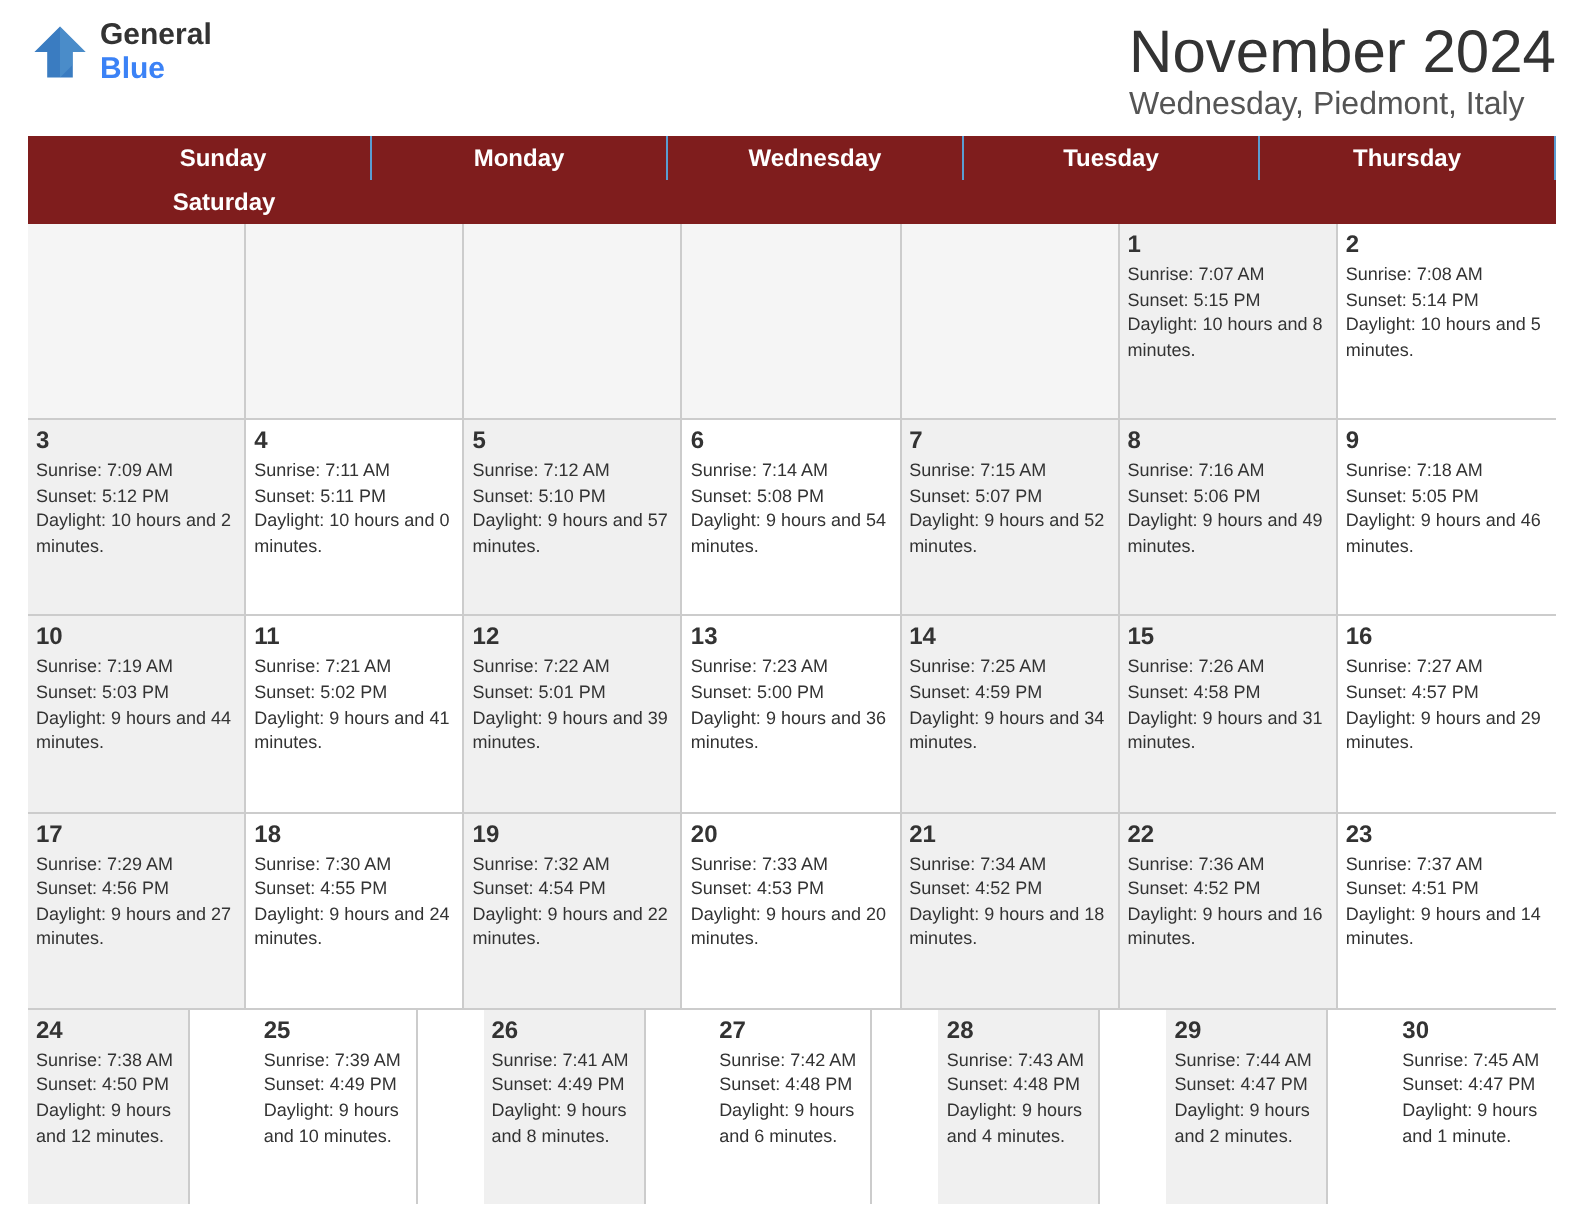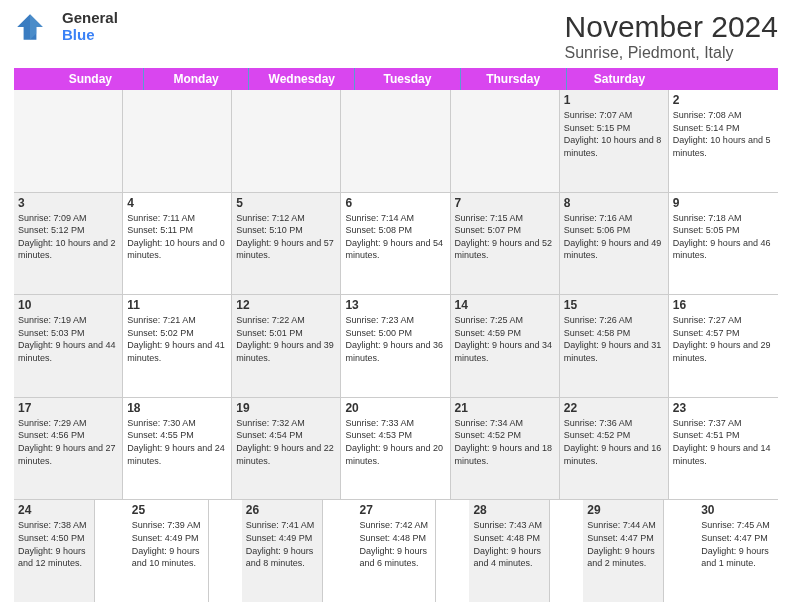--- a/index.html
+++ b/index.html
@@ -18,22 +18,22 @@
       flex-direction: column;
     }
     .header {
       display: flex;
       justify-content: space-between;
       align-items: flex-start;
       margin-bottom: 6px;
     }
     .logo {
       display: flex;
-      align-items: center;
-      gap: 16px;
+      align-items: flex-start;
+      gap: 4px;
     }
     .logo-text {
       display: flex;
       flex-direction: column;
       line-height: 1.1;
     }
     .logo-general {
       font-size: 15px;
       font-weight: bold;
       color: #333;
@@ -59,22 +59,22 @@
       font-size: 16px;
       color: #555;
     }
     .calendar {
       flex: 1;
       display: flex;
       flex-direction: column;
     }
     .cal-header {
       display: grid;
-      grid-template-columns: repeat(7, 1fr);
-      background: #d946ef;
+      grid-template-columns: repeat(5, 1fr);
+      background: #7f1d1d;
       padding-left: 24px;
     }
     .cal-header-cell {
       color: #fff;
       font-size: 12px;
       font-weight: bold;
       text-align: center;
       padding: 4px 2px;
       border-right: 1px solid #5a9cd1;
     }
@@ -125,21 +125,21 @@
         <polygon points="20,4 36,20 28,20 28,36 12,36 12,20 4,20" fill="#3a7cc1"></polygon>
         <polygon points="20,4 36,20 28,20 28,28 20,36 20,4" fill="#5a9cd1" opacity="0.5"></polygon>
       </svg>
       <div class="logo-text">
         <span class="logo-general">General</span>
         <span class="logo-blue">Blue</span>
       </div>
     </div>
     <div class="title-block">
       <div class="month-title">November 2024</div>
-      <div class="location-title">Sunrise, Piedmont, Italy</div>
+      <div class="location-title">Wednesday, Piedmont, Italy</div>
     </div>
   </div>
 
   <div class="calendar">
     <div class="cal-header">
     <div class="cal-header-cell">Sunday</div>
         <div class="cal-header-cell">Monday</div>
         <div class="cal-header-cell">Wednesday</div>
         <div class="cal-header-cell">Tuesday</div>
         <div class="cal-header-cell">Thursday</div>

